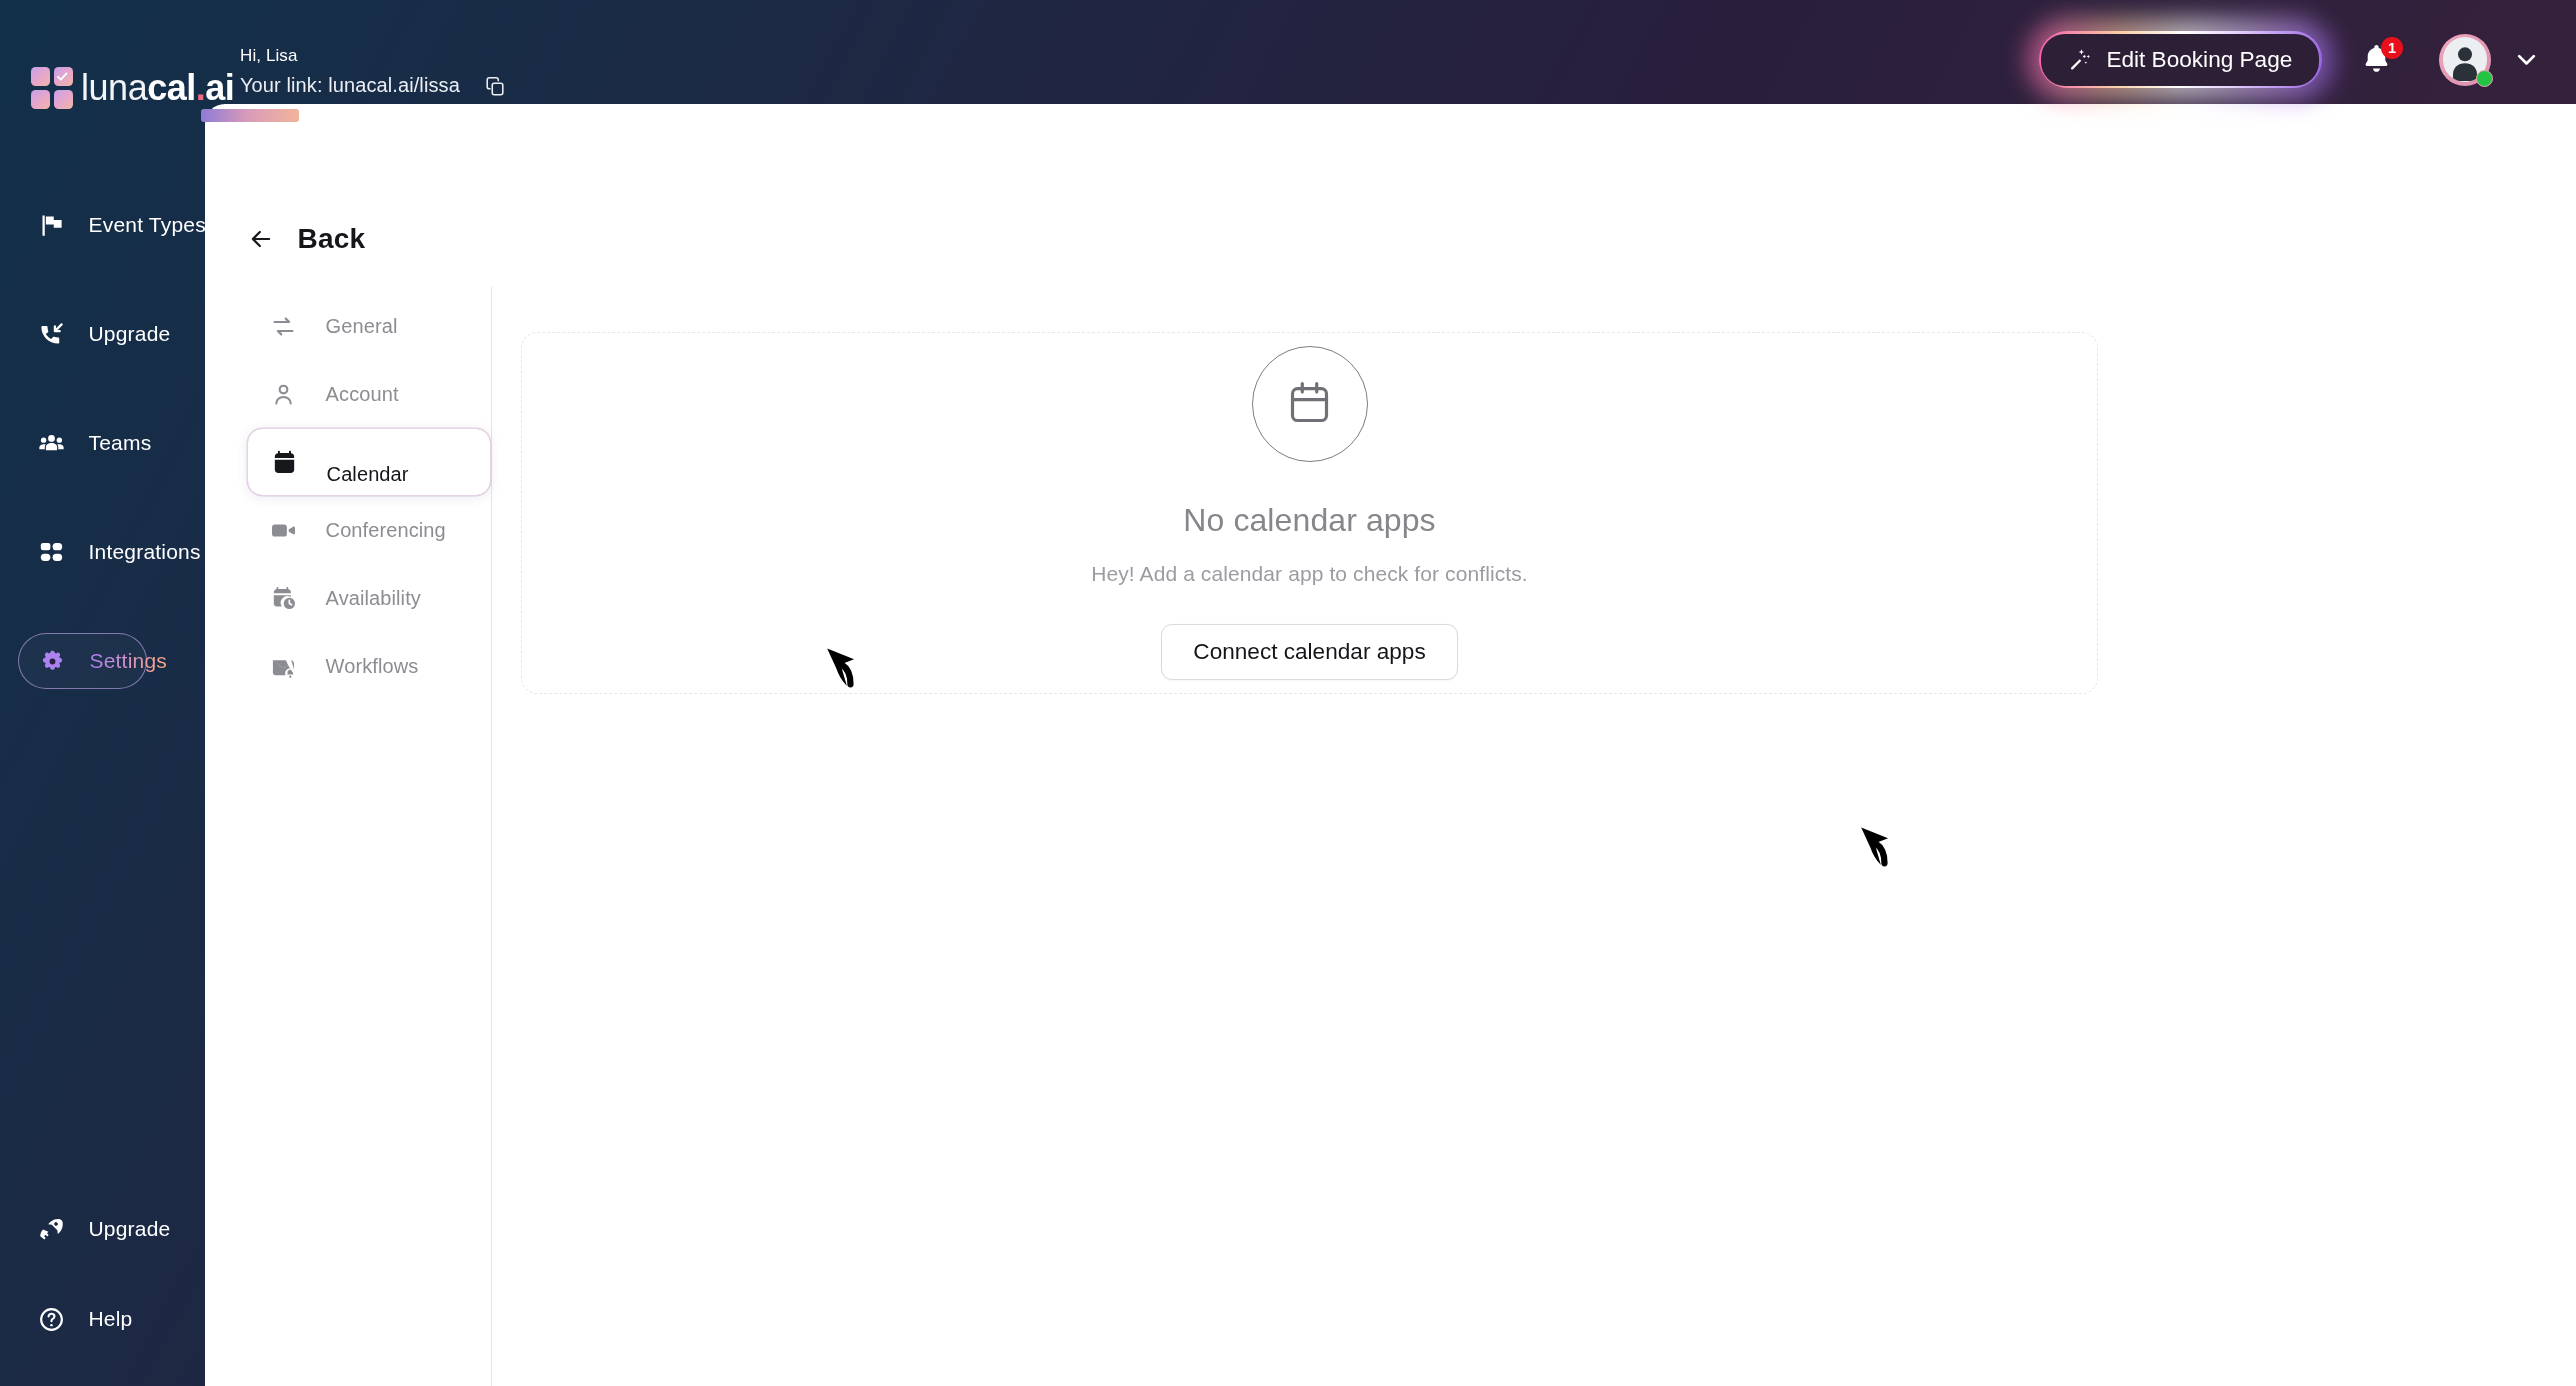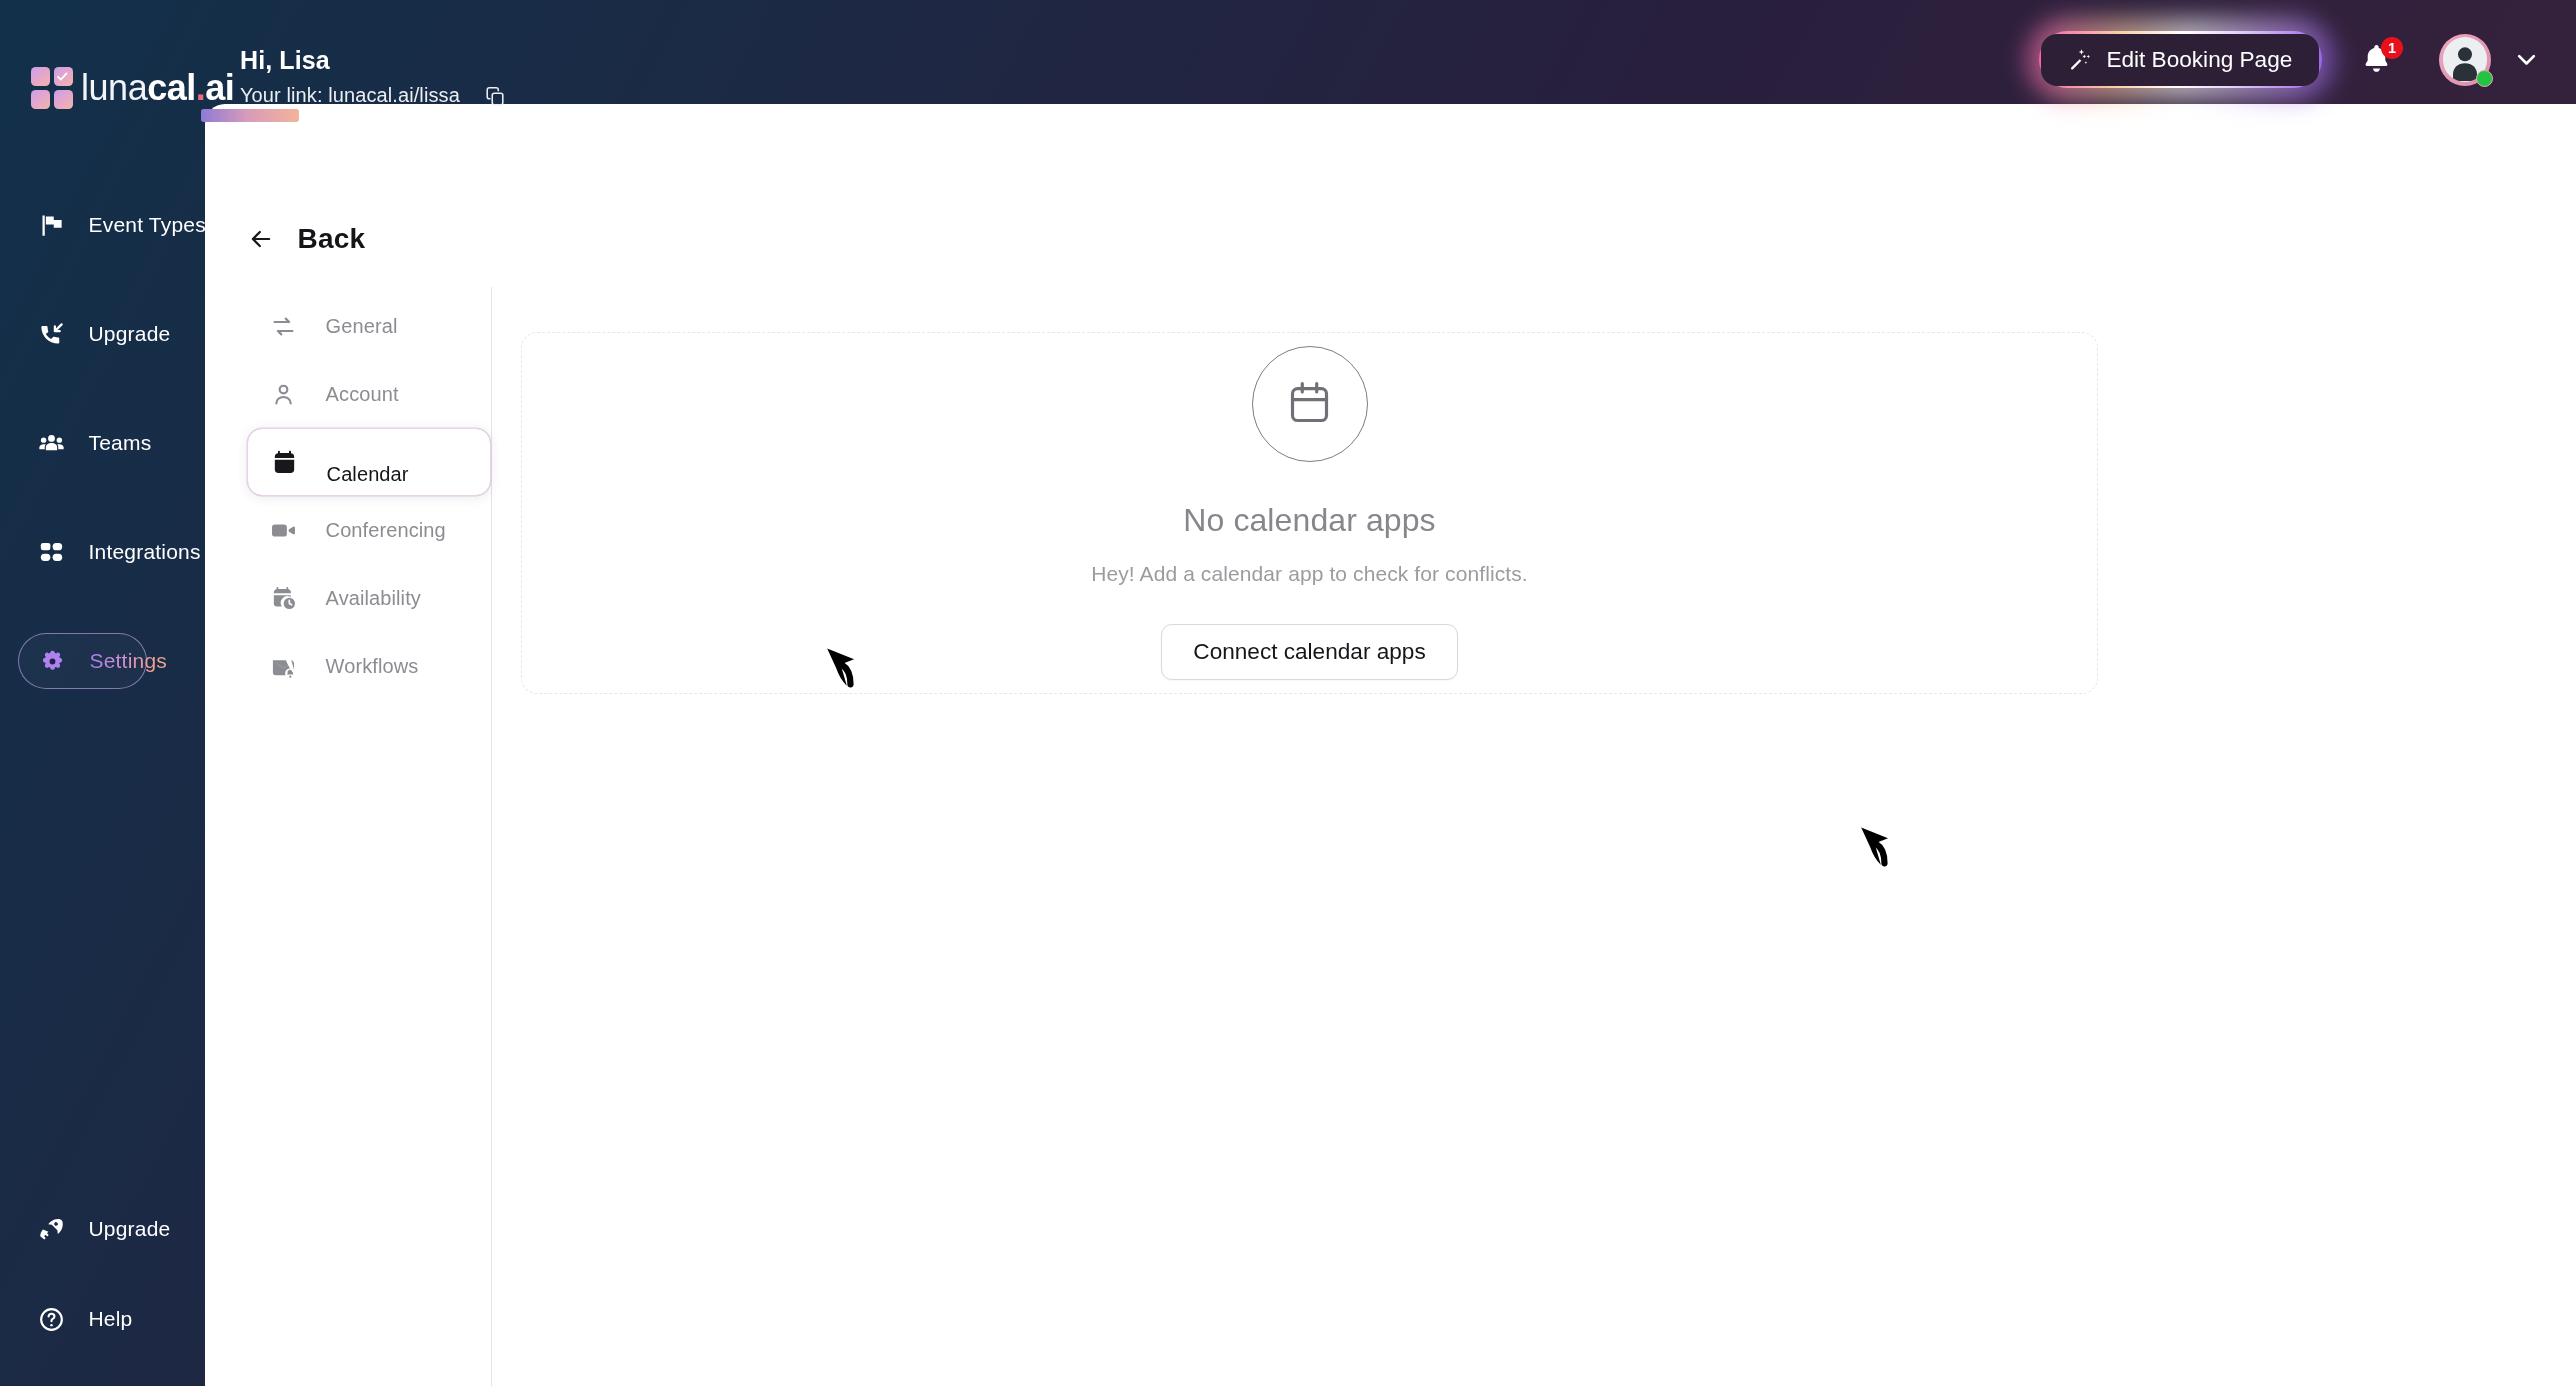--- a/index.html
+++ b/index.html
@@ -74,23 +74,23 @@
     border-radius: 2.7px;
     background: linear-gradient(90deg, #8e7bd6 0%, #d99bb9 48%, #f3b49a 100%);
     z-index: -1;
   }
 
   .greeting {
     position: absolute;
     left: 240px; top: 45px;
   }
   .greeting .hello {
-    font-size: 25px;
+    font-size: 17px;
     color: #ffffff;
-    font-weight: 700;
+    font-weight: 400;
     line-height: 1.25;
     letter-spacing: 0.1px;
   }
   .greeting .linkrow {
     display: flex;
     align-items: center;
     gap: 24px;
     margin-top: 8.1px;
   }
   .greeting .linktext {
@@ -133,21 +133,21 @@
     border-radius: 38px;
     background: linear-gradient(96deg, #f45fae 0%, #f9cfa6 28%, #ffffff 50%, #e6d3fb 68%, #9a63e6 100%);
   }
   .edit-booking {
     position: relative;
     display: flex;
     align-items: center;
     gap: 13.6px;
     padding: 0 27px;
     height: 52px;
-    border-radius: 16px;
+    border-radius: 24px;
     background: #2c1f36;
     color: #ffffff;
     font-size: 22.6px;
     white-space: nowrap;
     cursor: pointer;
   }
   .wand-icon { width: 24.4px; height: 24.4px; color: #ffffff; display:block; }
 
   .bell-wrap {
     position: relative;

